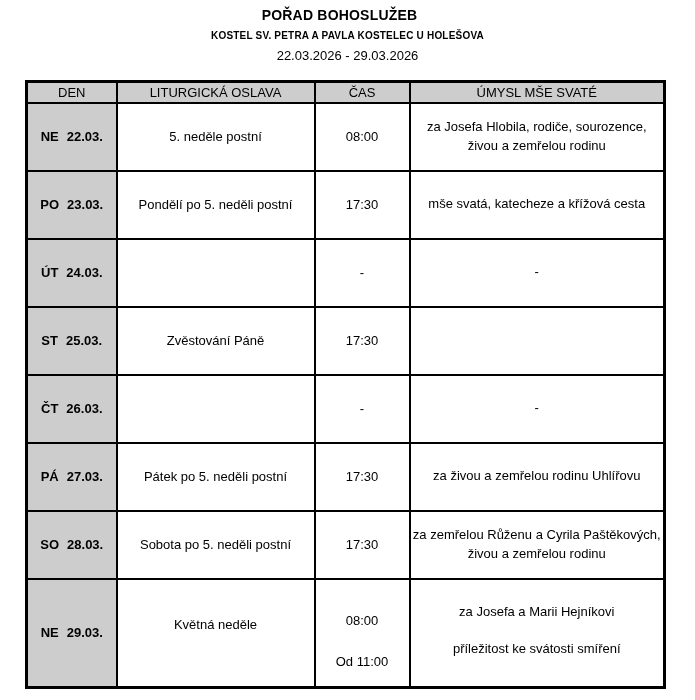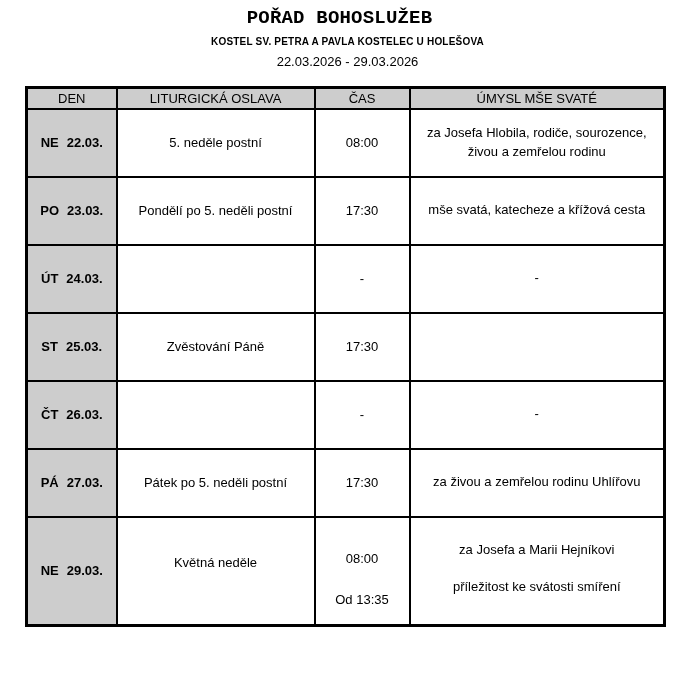--- a/index.html
+++ b/index.html
@@ -15,25 +15,24 @@
     height: 700px;
     box-sizing: border-box;
     background: #fff;
     overflow: hidden;
   }
   .doc-header {
     text-align: center;
     padding-top: 7px;
   }
   .doc-title {
-    font-size: 19px;
+    font-size: 14px;
     font-weight: bold;
     margin: 0 16px 7px 0;
     letter-spacing: 0.2px;
-    font-family: Liberation Mono, monospace;
   }
   .doc-subtitle {
     font-size: 10px;
     font-weight: bold;
     margin: 0;
     letter-spacing: 0.2px;
   }
   .doc-dates {
     font-size: 13px;
     font-weight: normal;
@@ -150,27 +149,33 @@
           <td class="celebration-cell"><span></span></td>
           <td class="time-cell"><span>-</span></td>
           <td class="intention-cell"><span>-</span></td>
         </tr>
         <tr>
           <td class="day-cell"><span>PÁ</span><span>27.03.</span></td>
           <td class="celebration-cell"><span>Pátek po 5. neděli postní</span></td>
           <td class="time-cell"><span>17:30</span></td>
           <td class="intention-cell"><span>za živou a zemřelou rodinu Uhlířovu</span></td>
         </tr>
+        <tr>
+          <td class="day-cell"><span>SO</span><span>28.03.</span></td>
+          <td class="celebration-cell"><span>Sobota po 5. neděli postní</span></td>
+          <td class="time-cell"><span>17:30</span></td>
+          <td class="intention-cell"><span>za zemřelou Růženu a Cyrila Paštěkových, živou a zemřelou rodinu</span></td>
+        </tr>
         <tr class="multi">
           <td class="day-cell"><span>NE</span><span>29.03.</span></td>
           <td class="celebration-cell"><span>Květná neděle</span></td>
           <td class="time-cell">
             <div class="stack">
               <div>08:00</div>
-              <div>Od 13:35</div>
+              <div>Od 11:00</div>
             </div>
           </td>
           <td class="intention-cell">
             <div class="stack">
               <div>za Josefa a Marii Hejníkovi</div>
               <div>příležitost ke svátosti smíření</div>
             </div>
           </td>
         </tr>
       </tbody>

